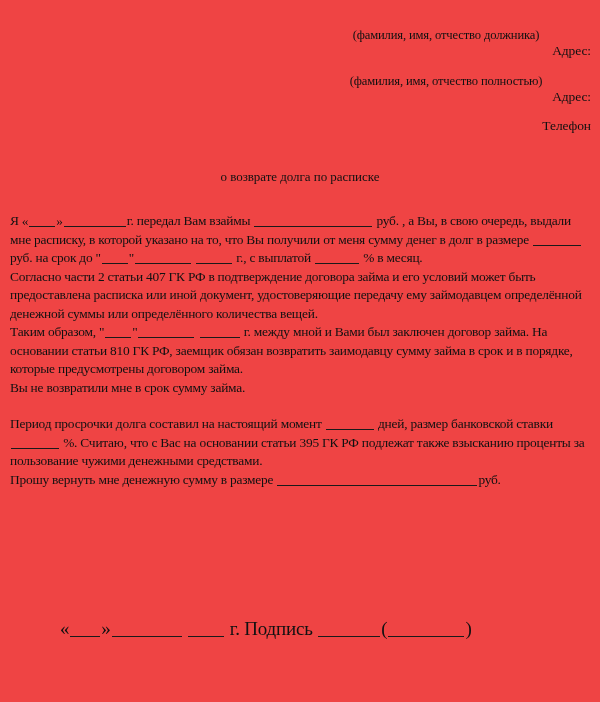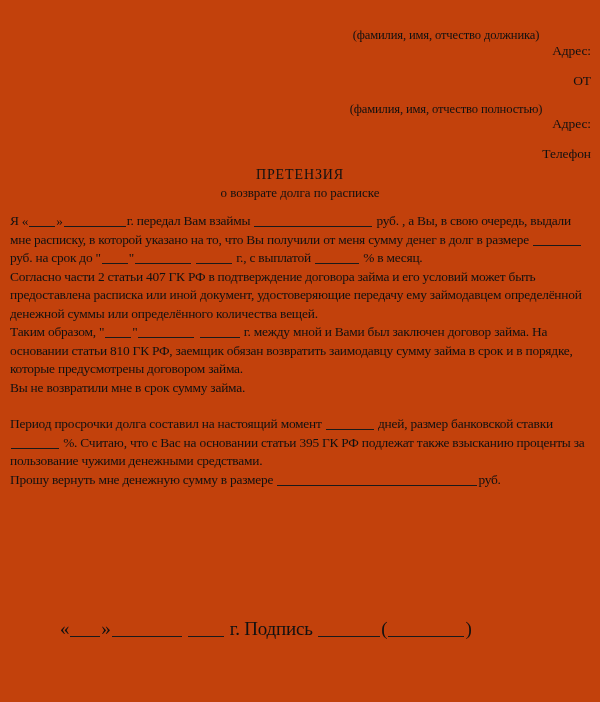--- a/index.html
+++ b/index.html
@@ -14,21 +14,21 @@
     position: relative;
     font-family: "Liberation Serif", "DejaVu Serif", serif;
     color: #111111;
     overflow: hidden;
     -webkit-font-smoothing: none;
   }
 
   .page {
     position: absolute;
     inset: 0;
-    background: #c2410c;
+    background: #ef4444;
     padding: 16px;
   }
 
   
   .header-block {
     position: absolute;
     top: 14px;
     left: 300px;
     width: 292px;
     font-size: 13.5px;
@@ -153,42 +153,37 @@
     </div>
     <div class="hdr-caption">(фамилия, имя, отчество должника)</div>
 
     <div class="hdr-row indent-b">
       <span class="hdr-label">Адрес:</span>
       <span class="hdr-rule"></span>
     </div>
 
     <div class="hdr-gap-1"></div>
 
-    <div class="hdr-row indent-b">
-      <span class="hdr-label">ОТ</span>
-      <span class="hdr-rule"></span>
-    </div>
     <div class="hdr-caption">(фамилия, имя, отчество полностью)</div>
 
     <div class="hdr-row indent-c">
       <span class="hdr-label">Адрес:</span>
       <span class="hdr-rule"></span>
     </div>
 
     <div class="hdr-gap-2"></div>
 
     <div class="hdr-row indent-d">
       <span class="hdr-label">Телефон</span>
       <span class="hdr-rule"></span>
     </div>
 
   </div>
 
   <div class="title-wrap">
-    <div class="doc-title">ПРЕТЕНЗИЯ</div>
     <div class="doc-subtitle">о возврате долга по расписке</div>
   </div>
 
   <div class="body-wrap">
 
     <p class="para"><span>Я «</span><span class="fill w26"></span><span>»</span><span class="fill w62"></span><span>г. передал Вам взаймы</span> <span class="fill w118"></span> <span>руб. , а Вы, в свою очередь, выдали мне расписку, в которой указано на то, что Вы получили от меня сумму денег в долг в размере</span> <span class="fill w48"></span> <span>руб. на срок до "</span><span class="fill w26"></span><span>"</span><span class="fill w56"></span> <span class="fill w36"></span> <span>г., с выплатой</span> <span class="fill w44"></span> <span>% в месяц.</span></p>
 
     <p class="para">Согласно части 2 статьи 407 ГК РФ в подтверждение договора займа и его условий может быть предоставлена расписка или иной документ, удостоверяющие передачу ему займодавцем определённой денежной суммы или определённого количества вещей.</p>
 
     <p class="para"><span>Таким образом, "</span><span class="fill w26"></span><span>"</span><span class="fill w56"></span> <span class="fill w40"></span> <span>г. между мной и Вами был заключен договор займа. На основании статьи 810 ГК РФ, заемщик обязан возвратить заимодавцу сумму займа в срок и в порядке, которые предусмотрены договором займа.</span></p>

